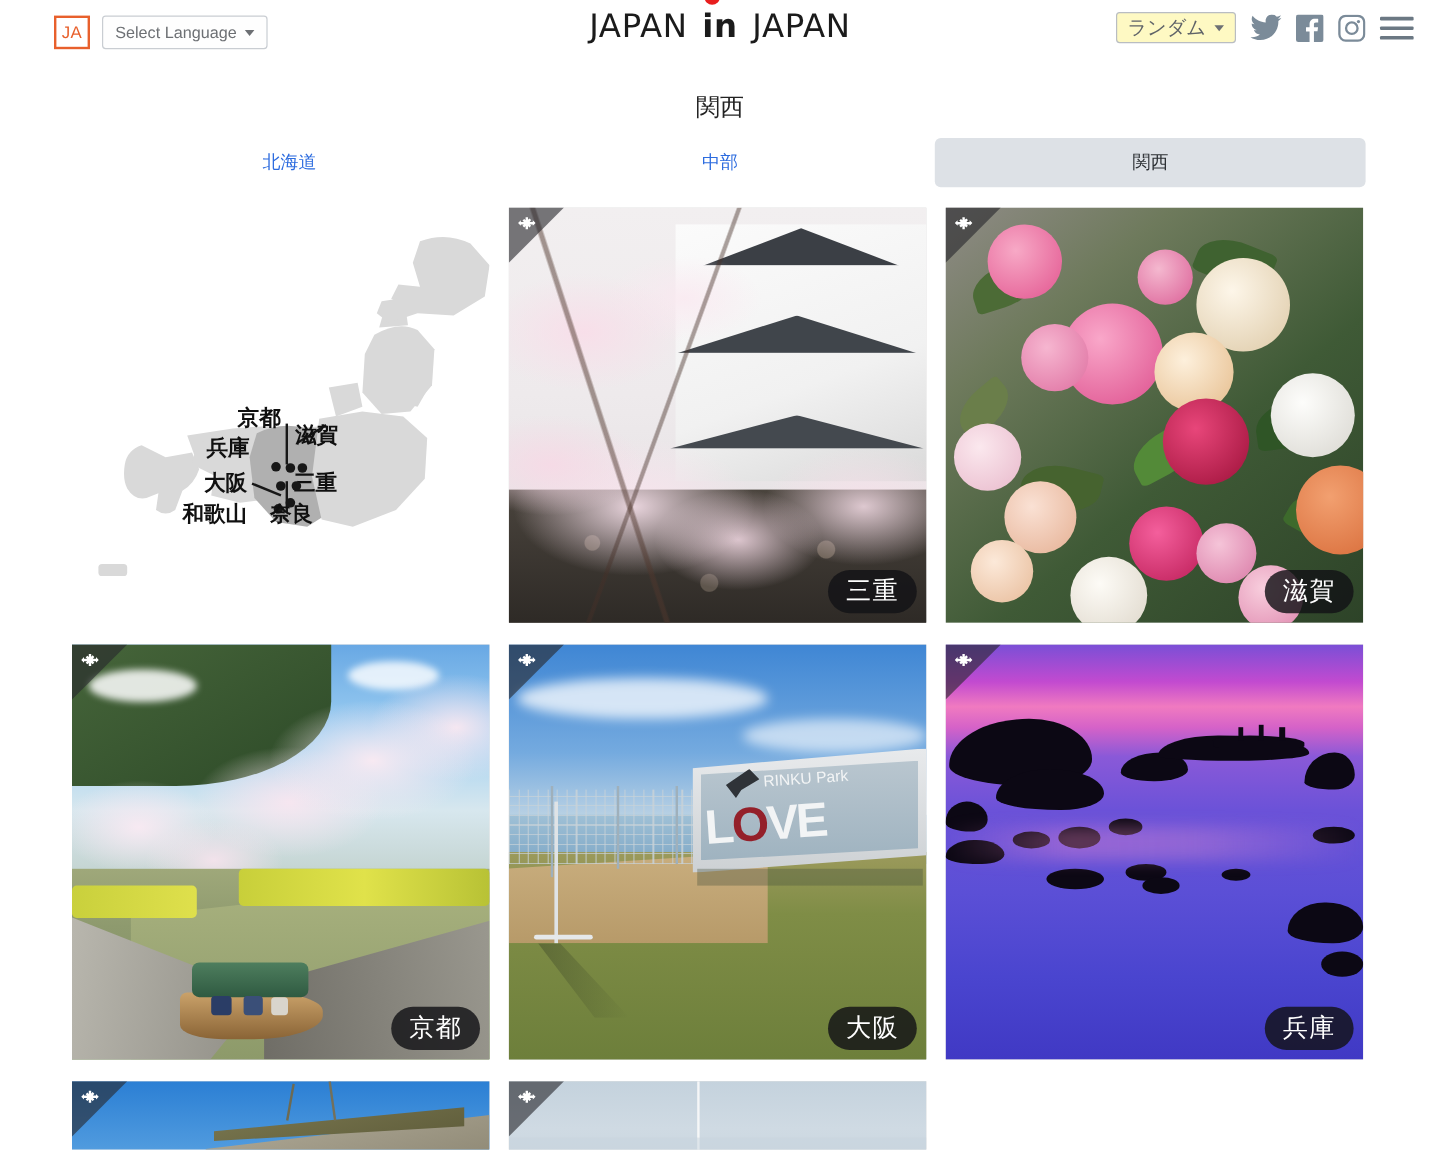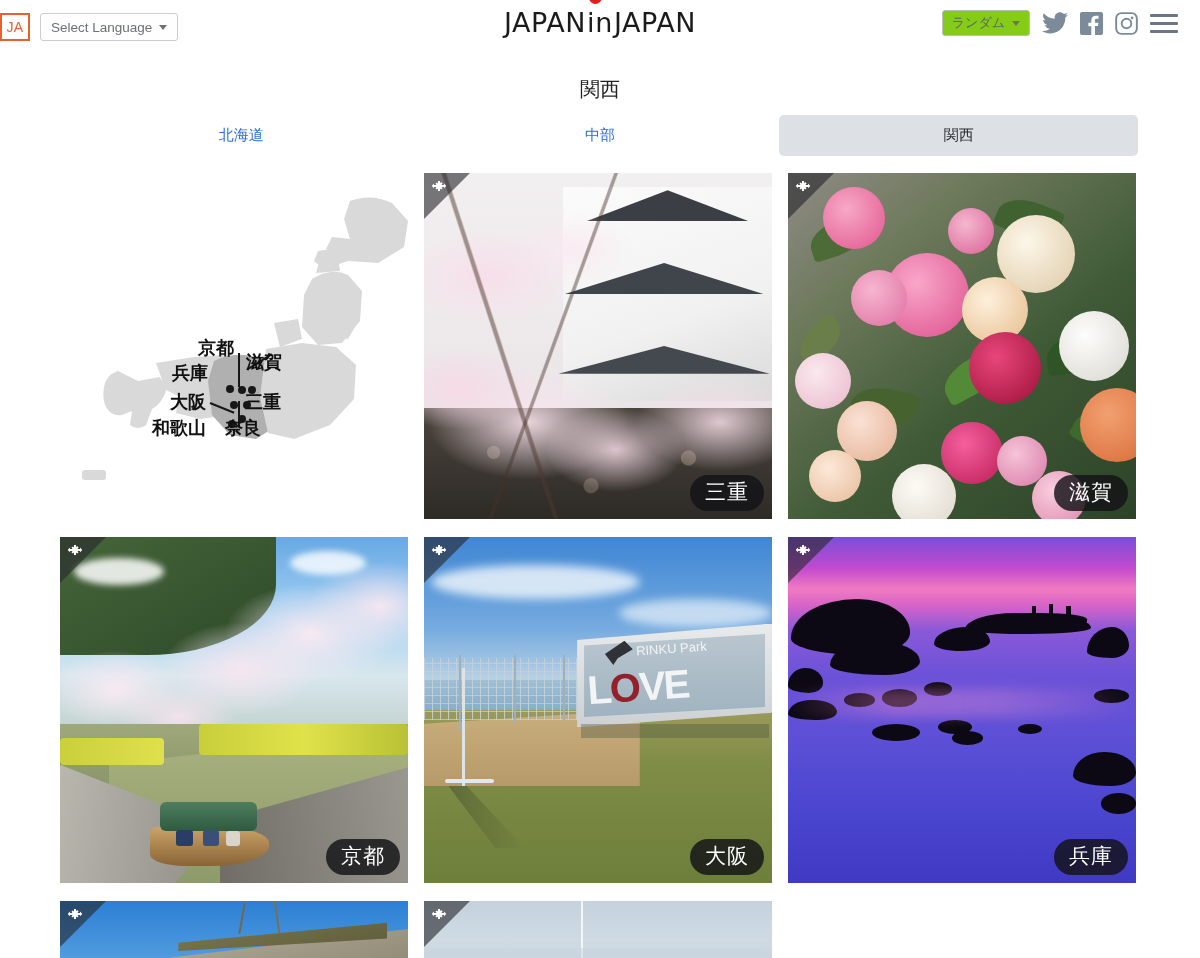--- a/index.html
+++ b/index.html
@@ -18,20 +18,21 @@
     height: 54px;
     width: 1200px;
     display: flex;
     align-items: center;
     background: #ffffff;
   }
   .header-left {
     display: flex;
     align-items: center;
     gap: 10px;
+    padding-left: 45px;
   }
   .ja-badge {
     width: 30px; height: 28px;
     border: 2px solid #e8602c;
     color: #e8602c;
     font-size: 14px;
     display: flex; align-items: center; justify-content: center;
     letter-spacing: .3px;
     background: #fff;
     cursor: pointer;
@@ -67,21 +68,22 @@
     color: #1b1b1b;
     font-family: "DejaVu Sans", sans-serif;
     font-weight: 400;
     white-space: nowrap;
     display: flex;
     align-items: baseline;
   }
   .brand .dot-i {
     position: relative;
     display: inline-block;
-    margin: 0 1px;
+    margin: 0 12px;
+    font-weight: bold;
   }
   .brand .red-dot {
     position: absolute;
     top: -16px;
     left: 2px;
     width: 13px; height: 13px;
     border-radius: 50%;
     background: #e81e1e;
   }
 
@@ -90,23 +92,23 @@
     right: 22px;
     top: 10px;
     display: flex;
     align-items: center;
     gap: 12px;
   }
   .random-select {
     height: 26px;
     border: 1px solid #b9bdc2;
     border-radius: 3px;
-    background: #84cc16;
+    background: #fef9c3;
     color: #5f6368;
-    font-size: 13px;
+    font-size: 16px;
     display: flex; align-items: center; justify-content: center;
     gap: 7px;
     padding: 0 9px;
     cursor: pointer;
     font-family: "DejaVu Sans", sans-serif;
   }
   .soc { cursor: pointer; display: flex; align-items: center; }
   .hamburger {
     width: 28px;
     display: flex; flex-direction: column; gap: 5px;

